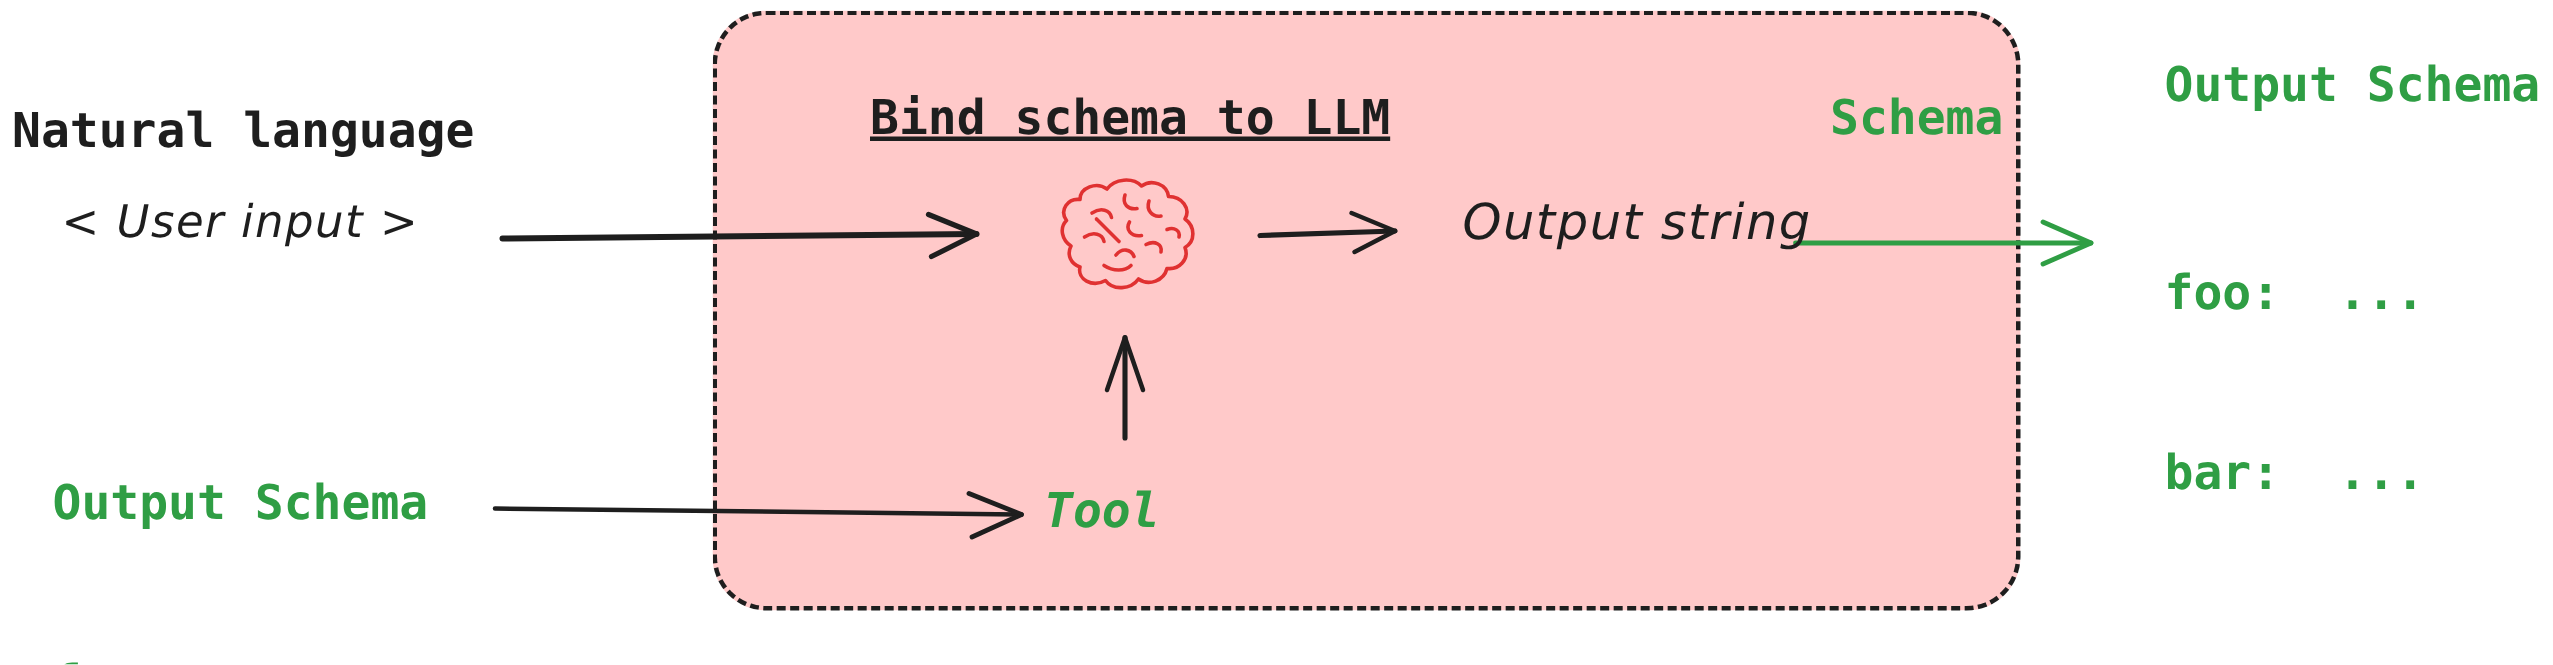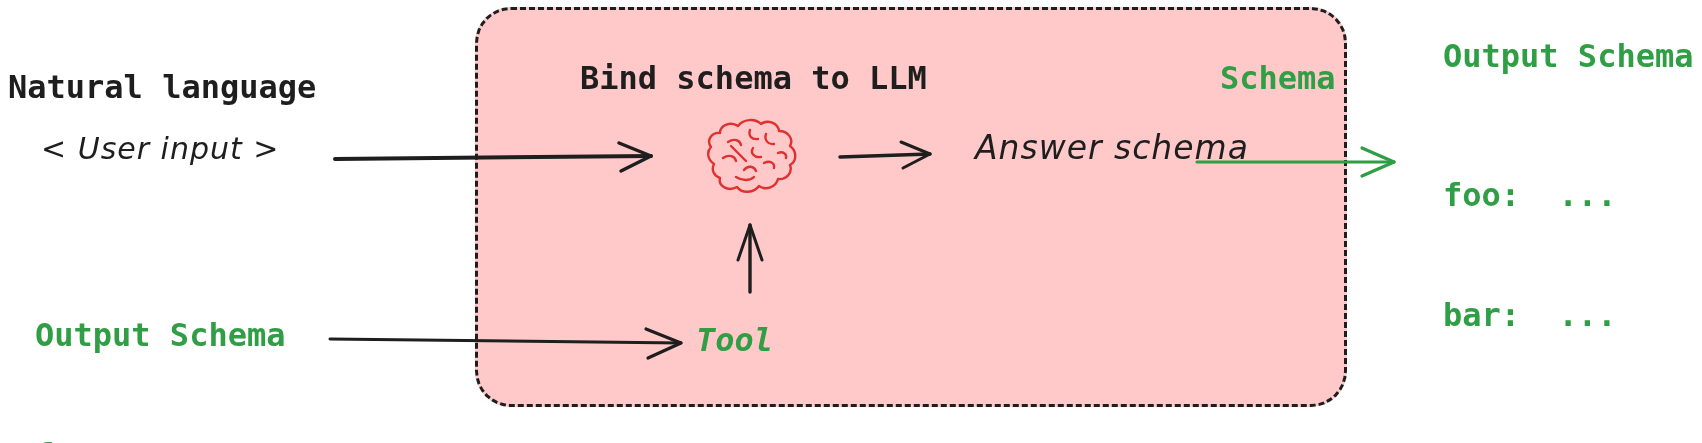--- a/index.html
+++ b/index.html
@@ -96,25 +96,25 @@
   <div class="abs mono" style="left:8px; top:55px;margin-top:12px;">Natural language</div>
 
   <div class="abs hand" style="left:24px; top:129px;">&lt; User input &gt;</div>
 
   <div class="abs mono green" style="left:35px; top:315px;">Output Schema</div>
   <div class="abs mono green" style="left:35px; top:355px;">
     <div>foo:  ...</div>
     
   </div>
 
-  <div class="abs mono" style="left:580px; top:58px;">Bind schema to LLM</div>
+  <div class="abs mono" style="left:580px; top:58px;text-decoration:underline;">Bind schema to LLM</div>
 
   <div class="abs mono green" style="left:1220px; top:58px;">Schema</div>
 
-  <div class="abs hand" style="left:958px; top:128px; font-size:33px;">Answer schema</div>
+  <div class="abs hand" style="left:958px; top:128px; font-size:33px;">Output string</div>
 
   <div class="abs mono green" style="left:696px; top:320px;font-style:italic;">Tool</div>
 
   <div class="abs mono green" style="left:1443px; top:36px;">Output Schema</div>
   <div class="abs mono green" style="left:1443px; top:95px;">
     <div>foo:  ...</div>
     <div>bar:  ...</div>
   </div>
 
 </div>

